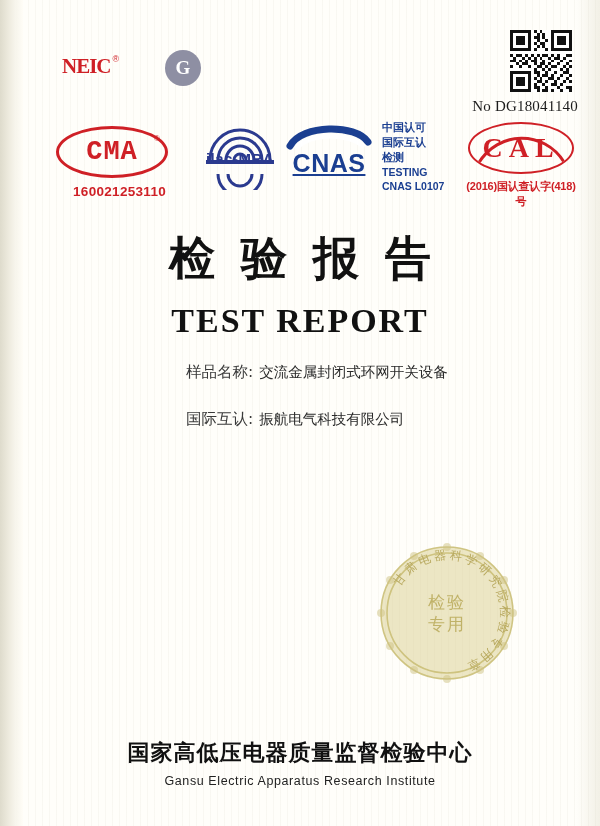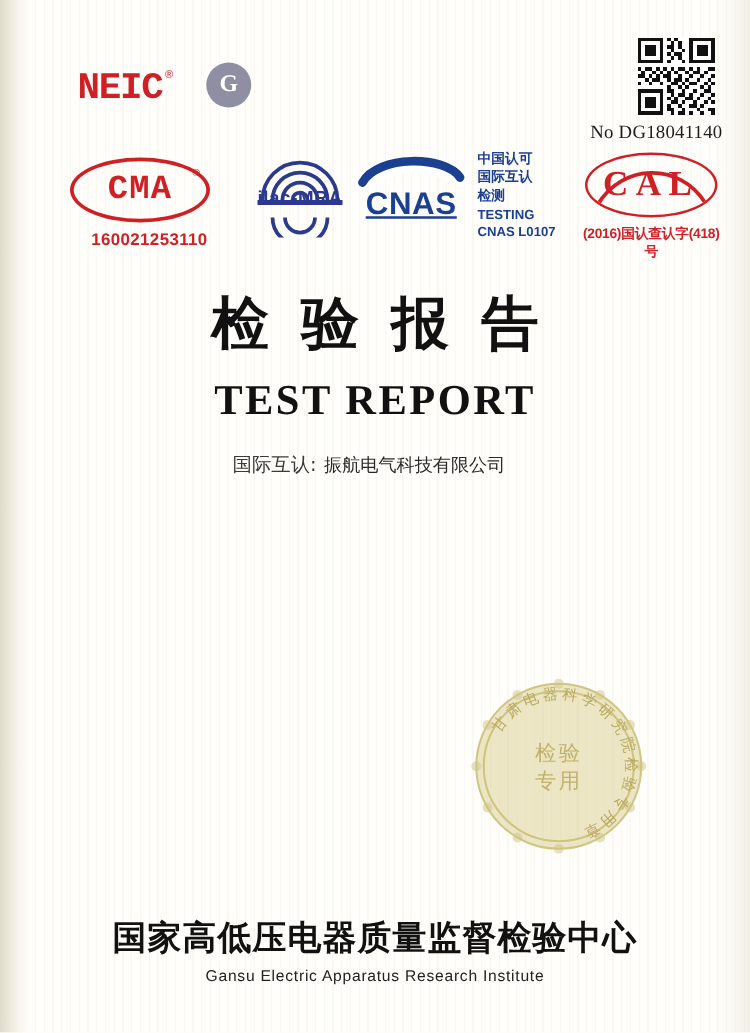--- a/index.html
+++ b/index.html
@@ -60,23 +60,23 @@
 
   
   .neic {
     position: absolute;
     left: 62px;
     top: 56px;
     display: flex;
     align-items: flex-start;
   }
   .neic-text {
-    font-family: Liberation Mono, monospace;
-    font-weight: bold;
-    font-size: 30px;
+    font-family: Liberation Serif, serif;
+    font-weight: bold;
+    font-size: 21px;
     letter-spacing: -1px;
     color: #cf2026;
     line-height: 1;
   }
   .neic-r {
     font-size: 9px;
     color: #cf2026;
     margin-left: 2px;
     margin-top: -2px;
   }
@@ -314,21 +314,21 @@
 
   
   .footer {
     position: absolute;
     left: 0; right: 0;
     bottom: 38px;
     text-align: center;
   }
   .f-cn1 {
     font-family: "DejaVu Sans", sans-serif;
-    font-size: 27px;
+    font-size: 22px;
     font-weight: bold;
     letter-spacing: 1px;
     color: #111;
     text-align: center;
   }
   .f-en1 {
     font-family: "Liberation Sans", sans-serif;
     font-size: 10.5px;
     color: #222;
     margin-top: 6px;
@@ -537,20 +537,24 @@
       <div class="cal-letters">CAL</div>
     </div>
     <div class="cal-num">(2016)国认查认字(418)号</div>
   </div>
 
   <div class="title-cn">检验报告</div>
   <div class="title-en">TEST REPORT</div>
 
   <div class="fields">
     <div class="field-row">
+      <span class="field-label">样品名称:</span>
+      <span class="field-value">交流金属封闭式环网开关设备</span>
+    </div>
+    <div class="field-row">
       <span class="field-label">国际互认:</span>
       <span class="field-value">振航电气科技有限公司</span>
     </div>
   </div>
 
   <div class="seal">
     <svg width="150" height="150" viewBox="0 0 150 150">
       <defs>
         <path id="sealring" d="M75,75 m-54,0 a54,54 0 1,1 108,0 a54,54 0 1,1 -108,0"></path>
       </defs>

